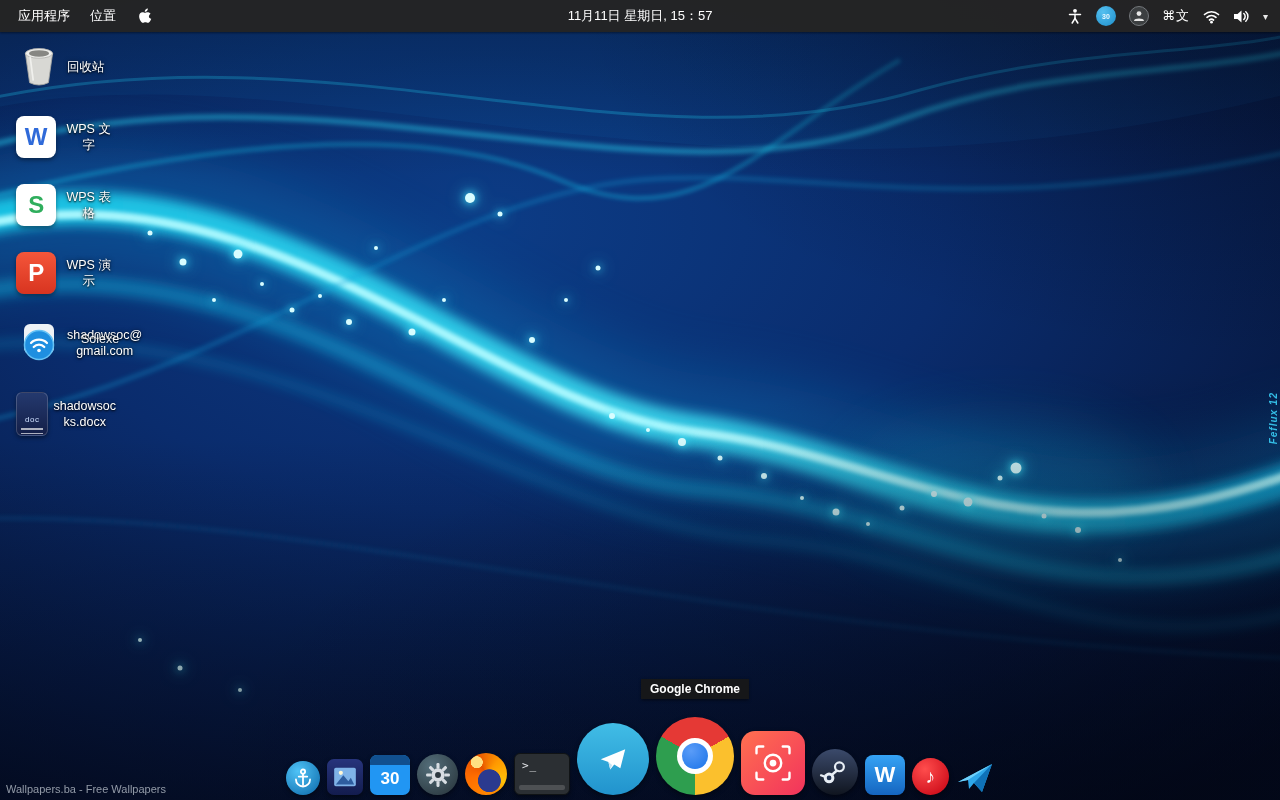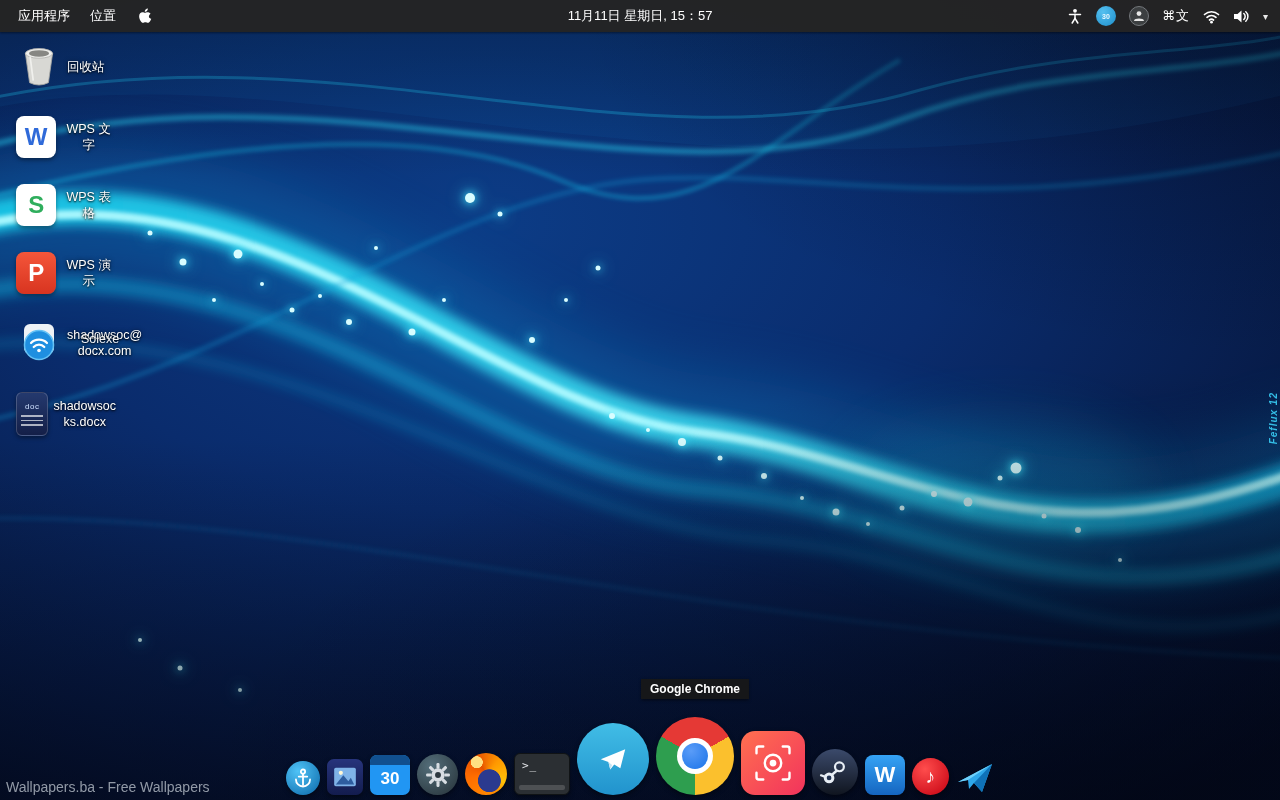--- a/index.html
+++ b/index.html
@@ -8,21 +8,21 @@
 
   
   .wallpaper{position:absolute;inset:0;}
   .vignette{position:absolute;inset:0;pointer-events:none;background:
     radial-gradient(120% 90% at 88% 100%, rgba(2,6,20,.55), transparent 60%),
     radial-gradient(100% 80% at 100% 0%, rgba(3,10,30,.45), transparent 55%),
     linear-gradient(180deg, rgba(2,5,18,.30) 0%, transparent 22%, transparent 55%, rgba(2,6,20,.55) 100%);}
   .wallpaper-signature{position:absolute;right:1px;top:392px;writing-mode:vertical-rl;
     transform:rotate(180deg);color:rgba(60,215,255,.85);font-size:10px;font-weight:bold;
     letter-spacing:1px;font-style:italic;}
-  .watermark{position:absolute;left:6px;bottom:5px;color:#aab2bd;font-size:14px;opacity:.85;}
+  .watermark{position:absolute;left:6px;bottom:5px;color:#aab2bd;font-size:11px;opacity:.85;}
 
   
   .menubar{position:absolute;top:0;left:0;right:0;height:28px;background:rgba(36,36,36,.97);
     display:flex;align-items:center;color:#fff;font-size:13px;z-index:50;
     box-shadow:0 1px 2px rgba(0,0,0,.45);padding:16px 8px;box-sizing:border-box;}
   .menubar .menu-item{padding:0 10px;height:28px;display:flex;align-items:center;cursor:default;}
   .menubar .apple{margin-left:4px;display:flex;align-items:center;padding:0 8px;}
   .mb-clock{position:absolute;left:50%;transform:translateX(-50%);white-space:nowrap;text-align:right;}
   .mb-right{margin-left:auto;display:flex;align-items:center;gap:13px;padding-right:4px;}
   .mb-ic{display:flex;align-items:center;justify-content:center;}
@@ -42,21 +42,21 @@
   .dlabel span{display:block;}
   .dlabel .overlay{position:absolute;top:4px;left:50%;transform:translateX(-62%);opacity:.95;}
   .wps-tile{width:42px;height:42px;border-radius:8px;background:#fff;display:flex;align-items:center;
     justify-content:center;font-weight:800;font-size:24px;box-shadow:0 2px 4px rgba(0,0,0,.4);}
   .wps-writer{color:#2f6ad9;}
   .wps-sheets{color:#2fae5d;}
   .wps-present{background:linear-gradient(180deg,#f4563a,#d83420);color:#fff;}
   .doc-tile{width:40px;height:44px;border-radius:6px;background:linear-gradient(180deg,#24396e,#141f48);
     border:1px solid rgba(255,255,255,.18);box-sizing:border-box;display:flex;flex-direction:column;
     align-items:center;box-shadow:0 2px 4px rgba(0,0,0,.4);}
-  .doc-badge{font-size:8px;letter-spacing:.5px;color:#cfe0ff;margin-top:9px;text-align:right;}
+  .doc-badge{font-size:8px;letter-spacing:.5px;color:#cfe0ff;margin-top:22px;text-align:right;}
   .doc-lines{width:22px;height:11px;margin-top:4px;background:repeating-linear-gradient(180deg,
     rgba(255,255,255,.65) 0 1.5px, transparent 1.5px 4.5px);}
 
   
   .dock{position:absolute;left:0;right:0;bottom:0;display:flex;align-items:flex-end;justify-content:center;
     gap:7px;padding-bottom:5px;z-index:40;}
   .dock-item{position:relative;display:flex;align-items:flex-end;}
   .tooltip{position:absolute;bottom:calc(100% + 18px);left:50%;transform:translateX(-50%);
     background:rgba(24,24,24,.93);color:#fff;font-size:12px;font-weight:bold;border-radius:0;
     padding:3px 9px;white-space:nowrap;box-shadow:0 1px 3px rgba(0,0,0,.6);}
@@ -284,21 +284,21 @@
           <g stroke="#fff" stroke-width="2.2" fill="none" stroke-linecap="round">
             <path d="M15,23 c4,-4.5 12,-4.5 16,0"></path>
             <path d="M17.7,27 c2.9,-3.2 7.7,-3.2 10.6,0"></path>
           </g>
           <circle cx="23" cy="30.5" r="1.8" fill="#fff"></circle>
         </svg>
       </div>
       <div class="dlabel">
         <span class="overlay">Solexe</span>
         <span>shadowsoc@</span>
-        <span>docx.com</span>
+        <span>gmail.com</span>
       </div>
     </div>
 
     <div class="desk-icon">
       <div class="doc-tile">
         <span class="doc-badge">doc</span>
         <span class="doc-lines"></span>
       </div>
       <div class="dlabel">
         <span>shadowsoc</span>

